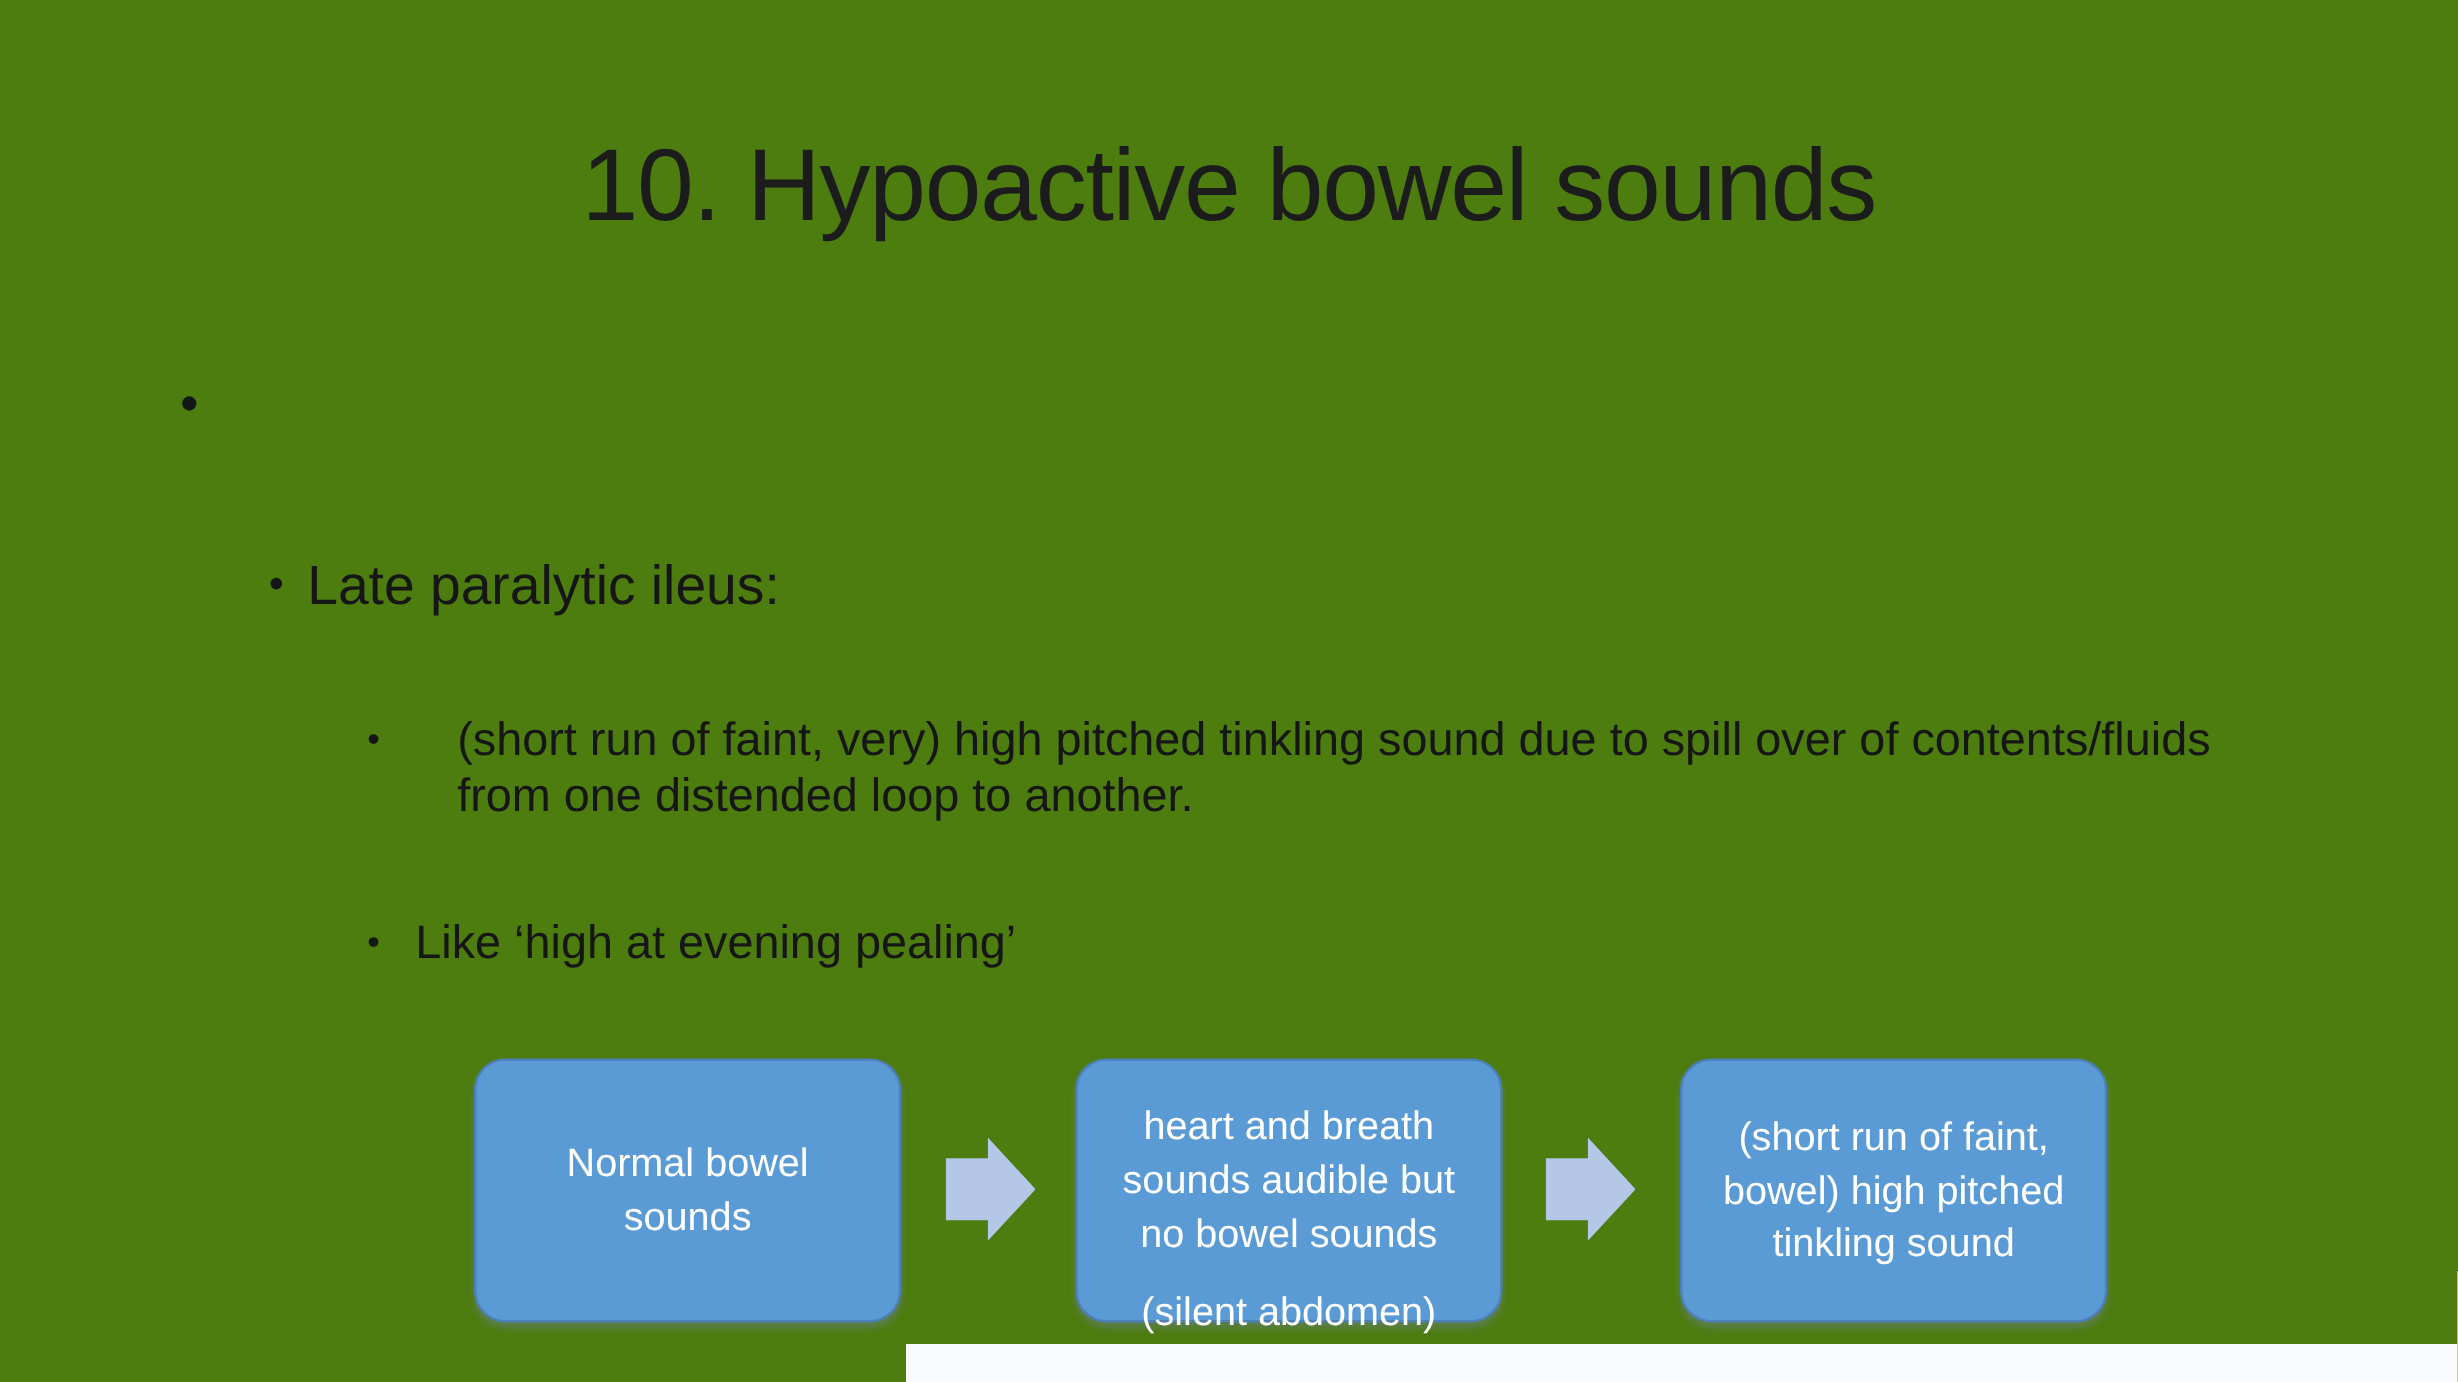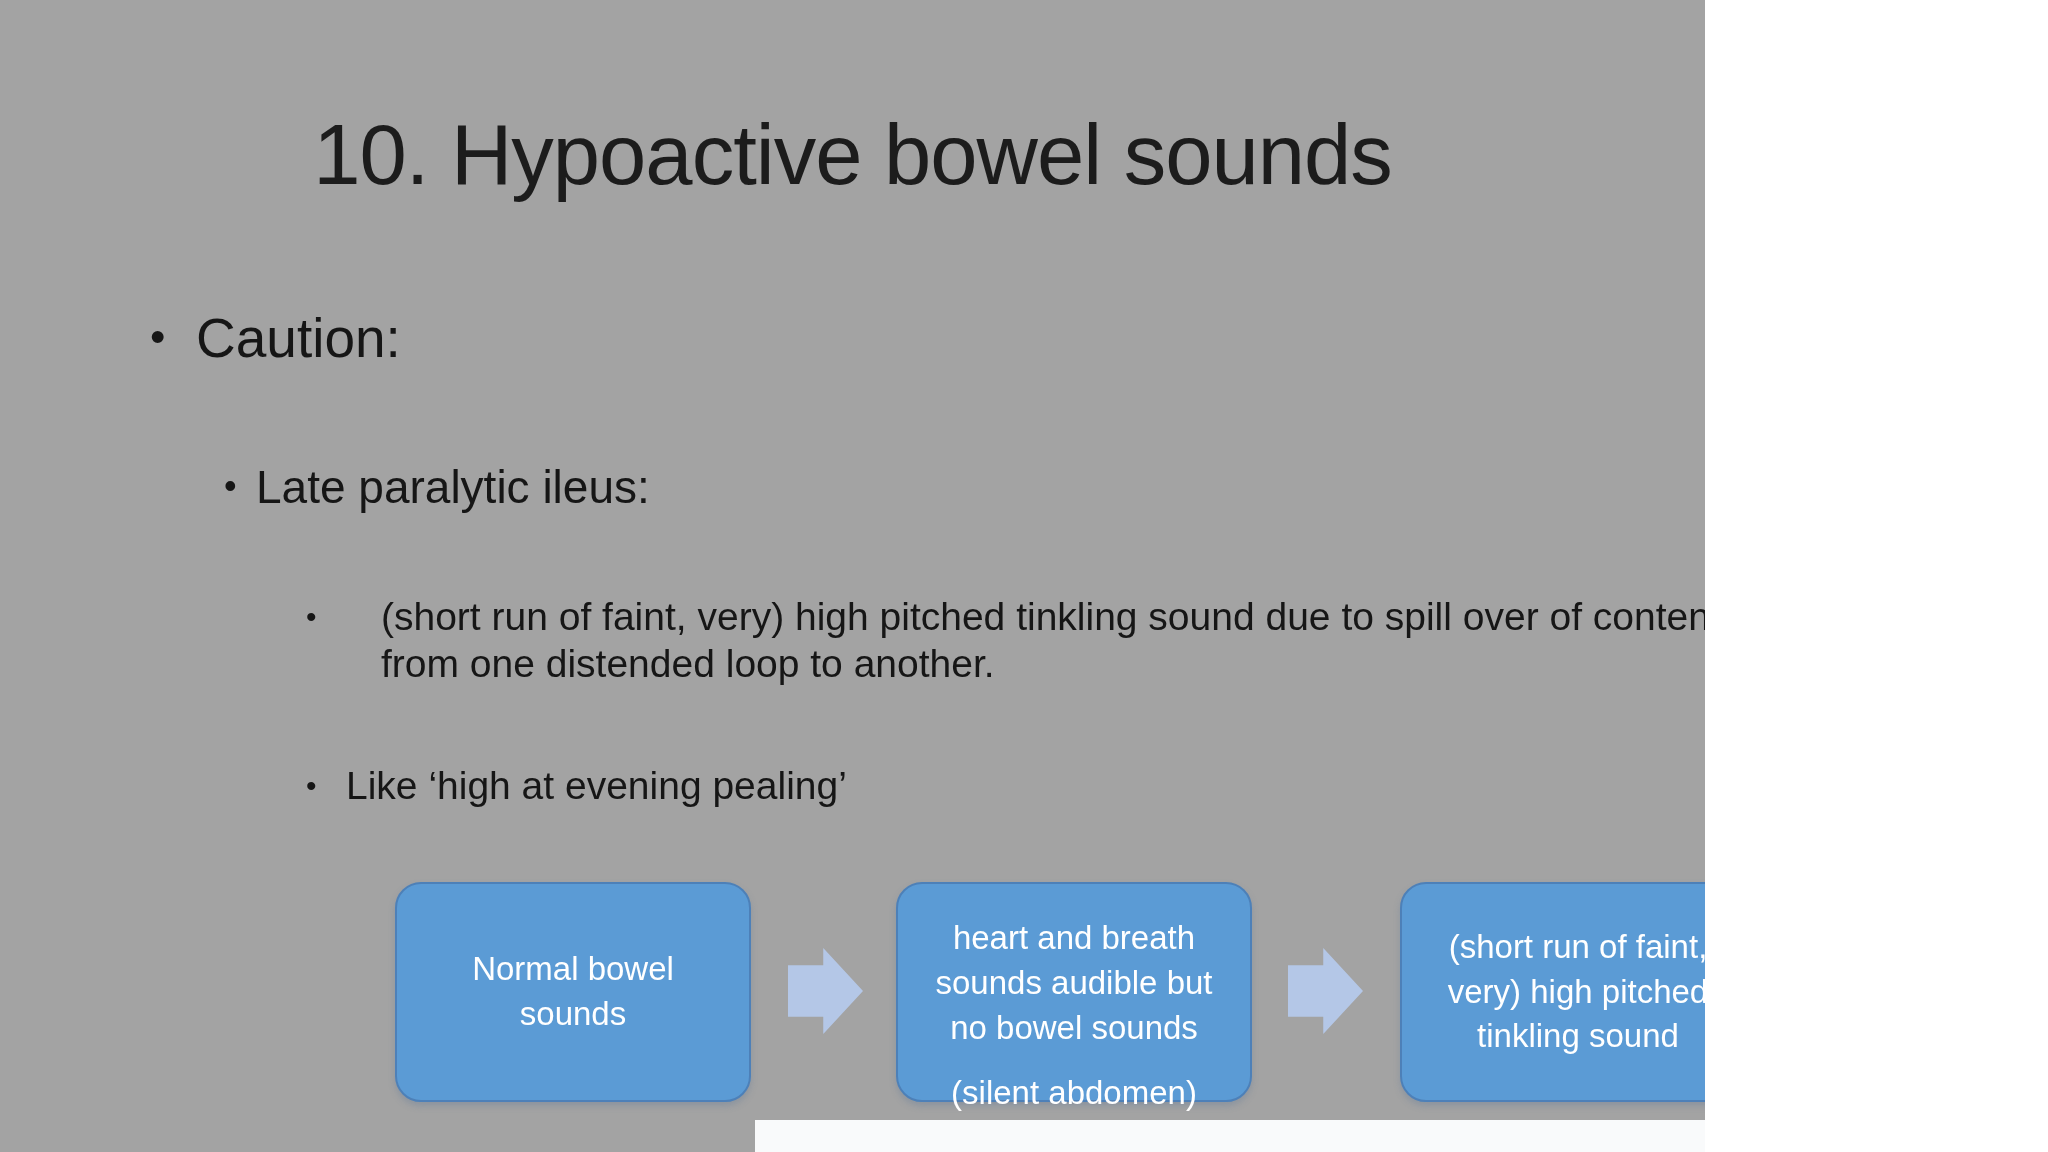--- a/index.html
+++ b/index.html
@@ -1,19 +1,19 @@
 <!DOCTYPE html>
 <html><head>
 <meta charset="utf-8">
 <style>
   html,body{margin:0;padding:0;background:#ffffff;}
   .slide{
     position:relative;
-    width:1705px;height:1152px;
-    background:#a3a3a3;
+    width:2048px;height:1152px;
+    background:#4d7c0f;
     overflow:hidden;
     font-family:"Liberation Sans", sans-serif;
     color:#161616;
   }
   .title{
     position:absolute;top:106px;left:0;right:0;margin:0;
     text-align:center;
     font-size:85px;font-weight:400;letter-spacing:-1px;color:#1c1c1c;
   }
   .bullet{position:absolute;display:flex;align-items:flex-start;color:#161616;}
@@ -58,21 +58,20 @@
 </style>
 </head>
 <body>
 
 <div class="slide">
 
   <h1 class="title">10. Hypoactive bowel sounds</h1>
 
   <div class="bullet bullet-l1">
     <span class="dot">•</span>
-    <span class="txt">Caution:</span>
   </div>
 
   <div class="bullet bullet-l2">
     <span class="dot">•</span>
     <span class="txt">Late paralytic ileus:</span>
   </div>
 
   <div class="bullet bullet-l3a">
     <span class="dot">•</span>
     <span class="txt">(short run of faint, very) high pitched tinkling sound due to spill over of contents/fluids from one distended loop to another.</span>
@@ -90,18 +89,18 @@
   <div class="flow-arrow flow-arrow-1"></div>
 
   <div class="flow-box flow-box-2">
     <div class="label">heart and breath sounds audible but no bowel sounds</div>
     <div class="sublabel">(silent abdomen)</div>
   </div>
 
   <div class="flow-arrow flow-arrow-2"></div>
 
   <div class="flow-box flow-box-3">
-    <div class="label">(short run of faint, very) high pitched tinkling sound</div>
+    <div class="label">(short run of faint, bowel) high pitched tinkling sound</div>
   </div>
 
   <div class="bottom-band"></div>
 
 </div>
 
 </body></html>

